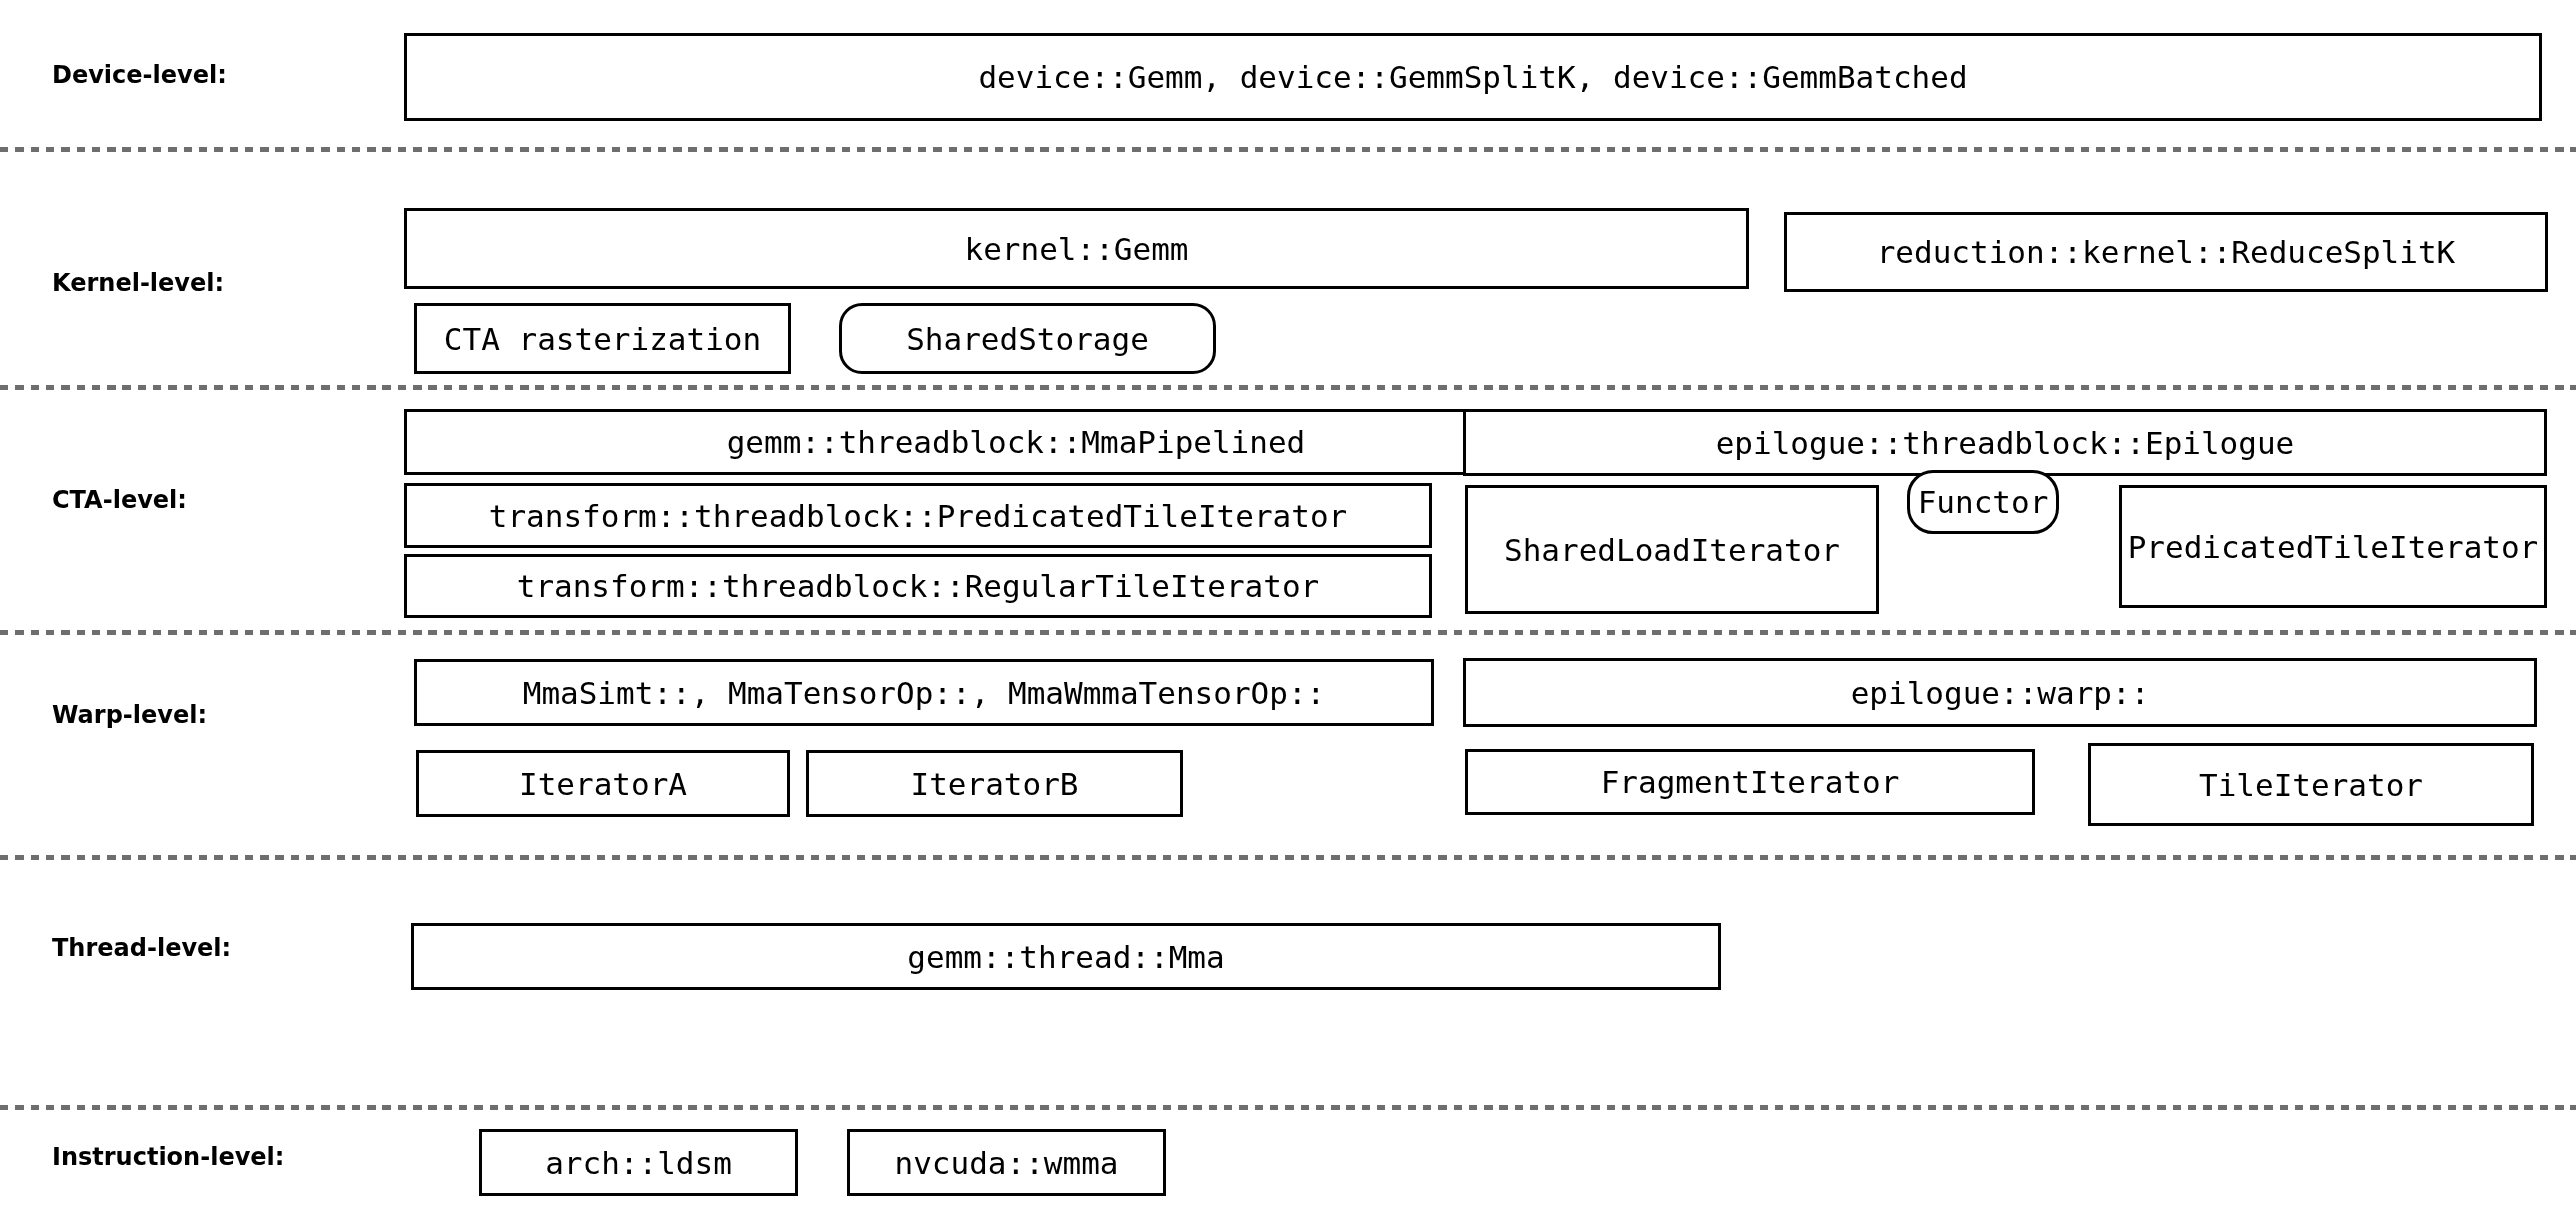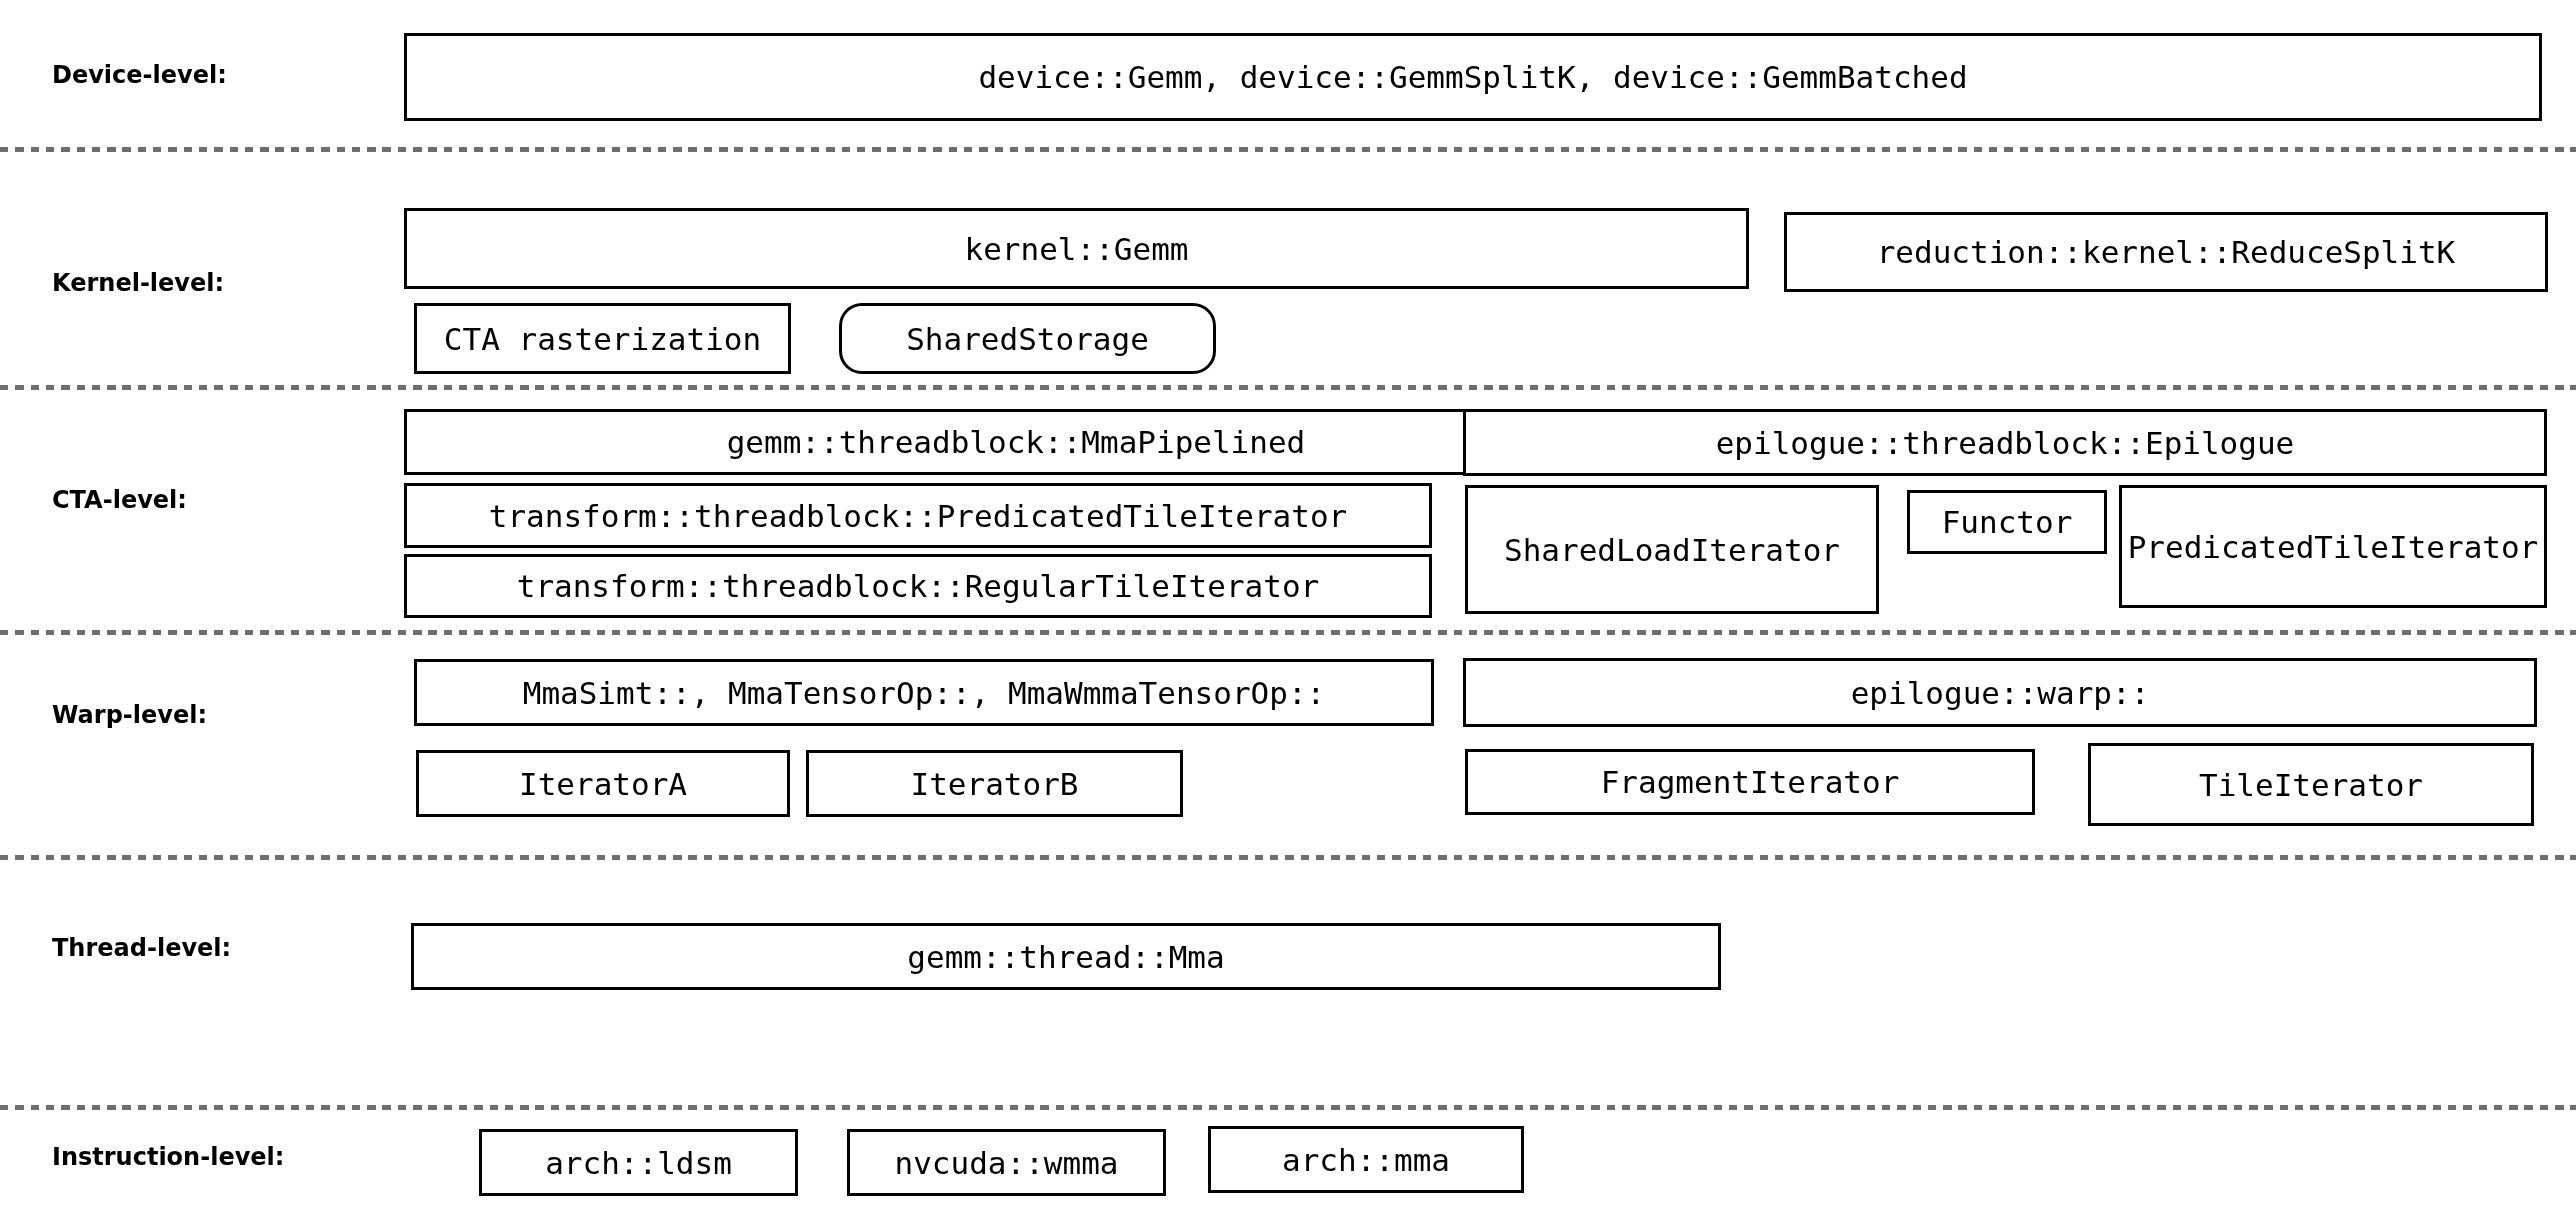--- a/index.html
+++ b/index.html
@@ -74,21 +74,21 @@
   .b-reduce        { left: 1784px; top: 212px;  width: 764px;  height: 80px; }
   .b-cta-raster    { left: 414px;  top: 303px;  width: 377px;  height: 71px; }
   .b-shared-store  { left: 839px; top: 303px;  width: 377px;  height: 71px; border-radius: 23px; }
 
   
   .b-mma-pipelined { left: 404px;  top: 409px;  width: 1224px; height: 66px; }
   .b-tf-pred       { left: 404px;  top: 483px;  width: 1028px; height: 65px; }
   .b-tf-reg        { left: 404px;  top: 554px;  width: 1028px; height: 64px; }
   .b-epi-tb        { left: 1463px; top: 409px;  width: 1084px; height: 67px; }
   .b-shared-load   { left: 1465px; top: 485px;  width: 414px;  height: 129px; }
-  .b-functor       { left: 1907px; top: 490px;  width: 200px;  height: 64px; }
+  .b-functor       { left: 1907px; top: 470px;  width: 152px;  height: 64px; border-radius: 26px; }
   .b-epi-pred      { left: 2119px; top: 485px;  width: 428px;  height: 123px; }
 
   
   .b-warp-mma      { left: 414px;  top: 659px;  width: 1020px; height: 67px; }
   .b-epi-warp      { left: 1463px; top: 658px;  width: 1074px; height: 69px; }
   .b-iter-a        { left: 416px;  top: 750px;  width: 374px;  height: 67px; text-align: right; }
   .b-iter-b        { left: 806px; top: 750px;  width: 377px;  height: 67px; }
   .b-frag-iter     { left: 1465px; top: 749px;  width: 570px;  height: 66px; }
   .b-tile-iter     { left: 2088px; top: 743px;  width: 446px;  height: 83px; }
 
@@ -140,16 +140,15 @@
   <div class="sep sep4"></div>
 
   <div class="rowlabel lbl-thread">Thread-level:</div>
   <div class="box b-thread-mma">gemm::thread::Mma</div>
 
   <div class="sep sep5"></div>
 
   <div class="rowlabel lbl-instruction">Instruction-level:</div>
   <div class="box b-ldsm">arch::ldsm</div>
   <div class="box b-wmma">nvcuda::wmma</div>
-  <div class="box b-arch-mma">arch::mma</div>
 
 </div>
 
 
 </body></html>

